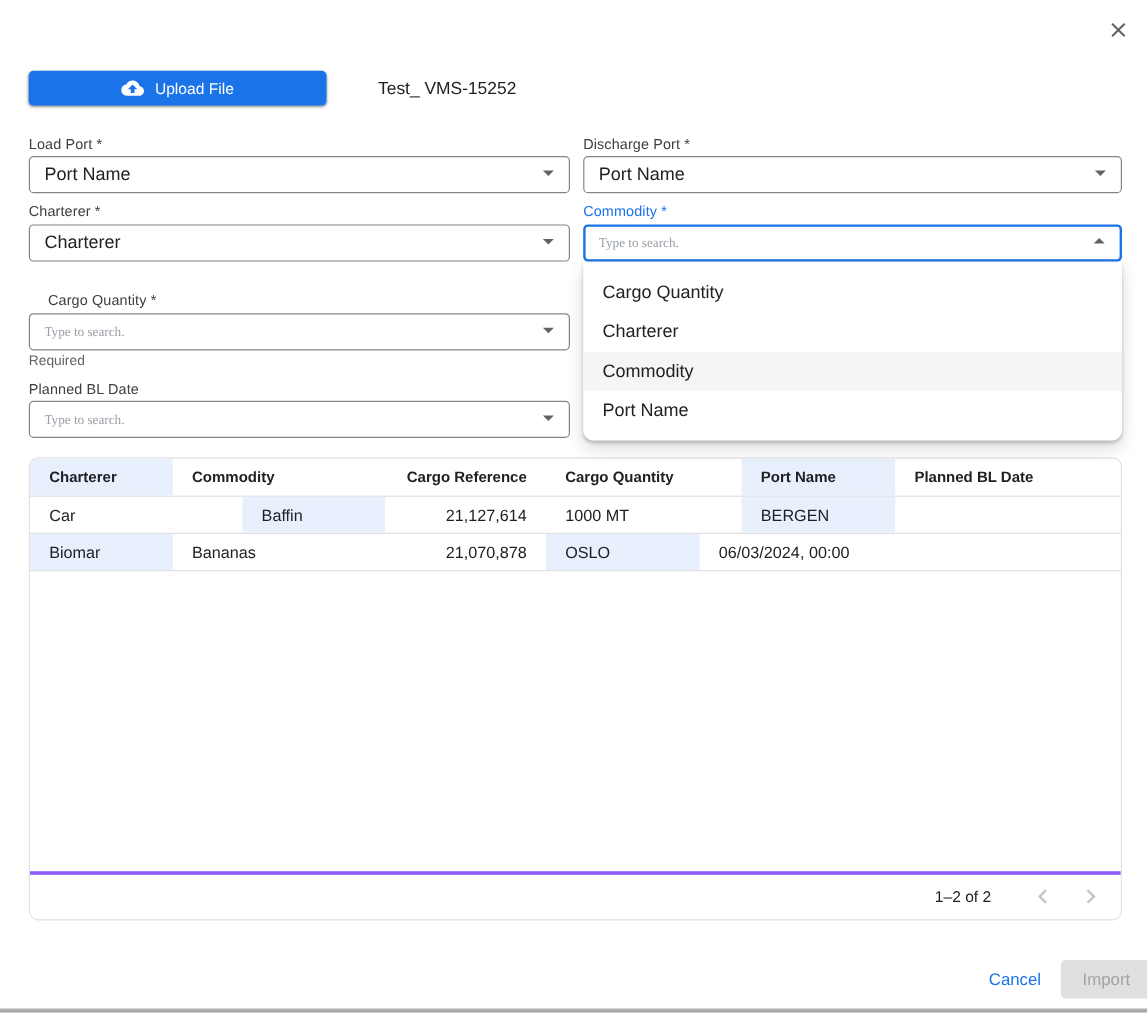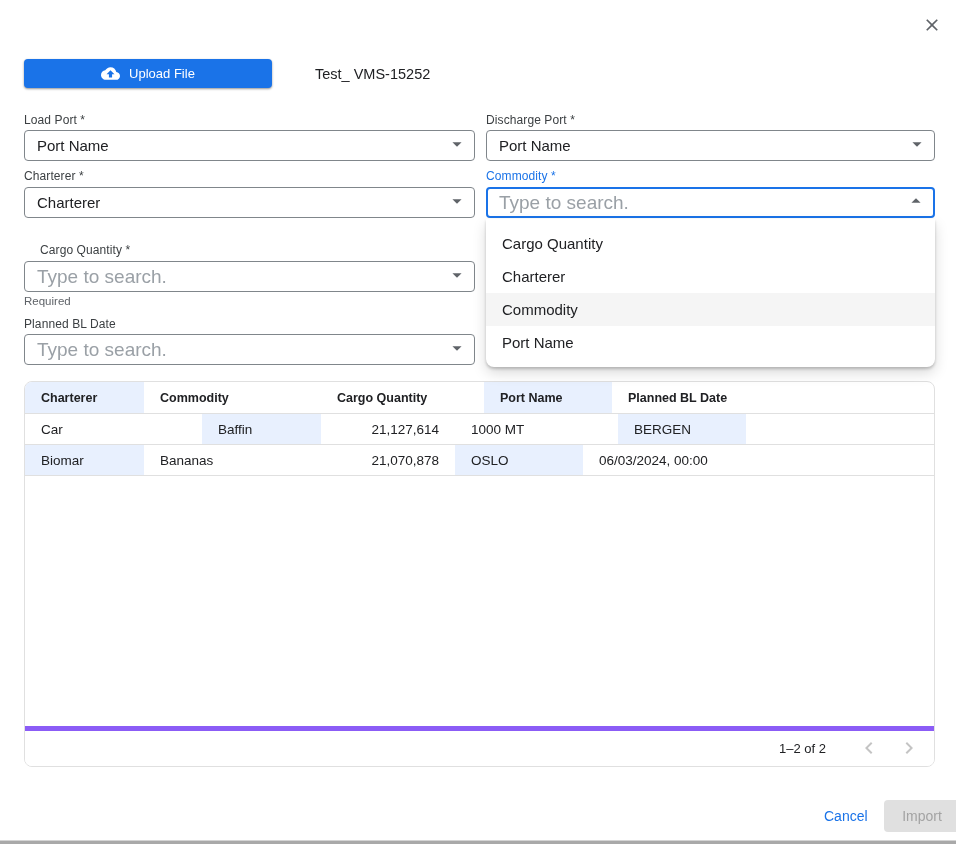--- a/index.html
+++ b/index.html
@@ -34,21 +34,21 @@
   .fieldbox {
     height: 31px; border: 1px solid #80868b; border-radius: 4px; background: #fff;
     display: flex; align-items: center; justify-content: space-between;
     padding: 0 6px 0 12px; font-size: 15px; color: #202124; cursor: pointer;
   }
   .fieldbox.left-col { width: 451px; }
   .fieldbox.right-col { width: 449px; }
   .fieldbox.focused { border: 2px solid #1a73e8; padding-left: 11px; }
   .fieldbox input {
     border: none; outline: none; background: transparent; flex: 1;
-    font-family: Liberation Sans, sans-serif; font-size: 19px; color: #202124; padding: 0; height: 100%;
+    font-family: Liberation Serif, serif; font-size: 11px; color: #202124; padding: 0; height: 100%;
   }
   .fieldbox input::placeholder { color: #9aa0a6; opacity: 1; }
   .caret { flex: 0 0 auto; }
   .helper-text { font-size: 11.5px; color: #5f6368; }
 
   
   .hidden-field-sliver { left: 933px; top: 263px; width: 2px; height: 27px; background: #6d6f73; }
 
   
   .dropdown {
@@ -73,21 +73,21 @@
   .c0 { width: 119px; }
   .c1 { width: 177px; }
   .c2 { width: 134px; justify-content: flex-end; }
   .c3 { width: 163px; }
   .c4 { width: 128px; }
   .c5 { width: 190px; flex: 1; }
   .hl { background: #e8f0fe; }
 
   .pagination {
     position: absolute; left: 0; right: 0; bottom: 0; height: 40px;
-    border-top: 5px solid #8b5cf6; background: #fff;
+    border-top: 3px solid #8b5cf6; background: #fff;
     display: flex; align-items: center; justify-content: flex-end;
     padding-right: 10px; font-size: 13px; color: #202124;
   }
   .pag-label { margin-right: 30px; }
   .pag-btn { width: 26px; height: 26px; border: none; background: none; padding: 0; color: #c4c4c4; margin-right: 14px; }
   .pag-btn:last-child { margin-right: 2px; }
 
   
   .cancel-btn {
     left: 816px; top: 802px; height: 28px; padding: 0 8px;
@@ -191,20 +191,21 @@
     <div class="option">Cargo Quantity</div>
     <div class="option">Charterer</div>
     <div class="option highlighted">Commodity</div>
     <div class="option">Port Name</div>
   </div>
 
   <div class="abs tablebox">
     <div class="thead">
       <div class="cell c0 hl">Charterer</div>
       <div class="cell c1">Commodity</div>
+      <div class="cell c2">Cargo Reference</div>
       <div class="cell c3">Cargo Quantity</div>
       <div class="cell c4 hl">Port Name</div>
       <div class="cell c5">Planned BL Date</div>
     </div>
     <div class="trow">
       <div class="cell c1">Car</div>
       <div class="cell c0 hl">Baffin</div>
       <div class="cell c2">21,127,614</div>
       <div class="cell c3">1000 MT</div>
       <div class="cell c4 hl">BERGEN</div>

